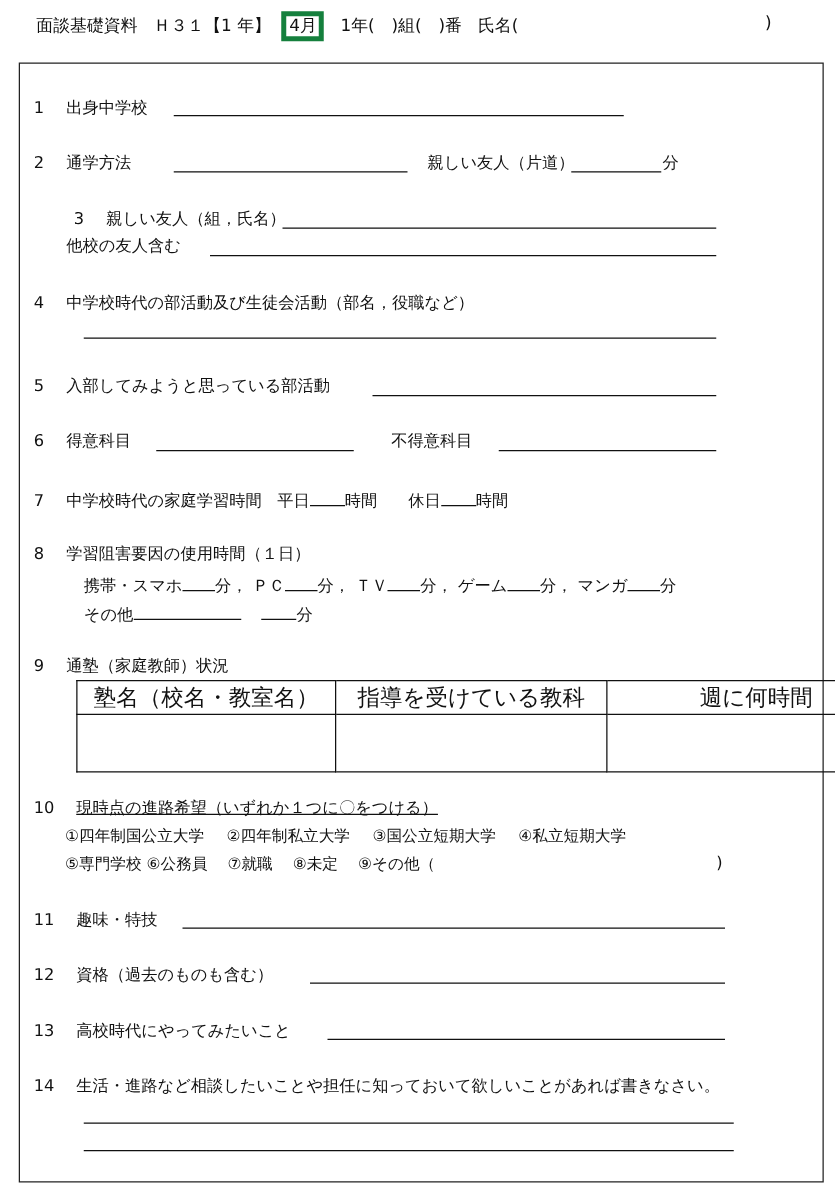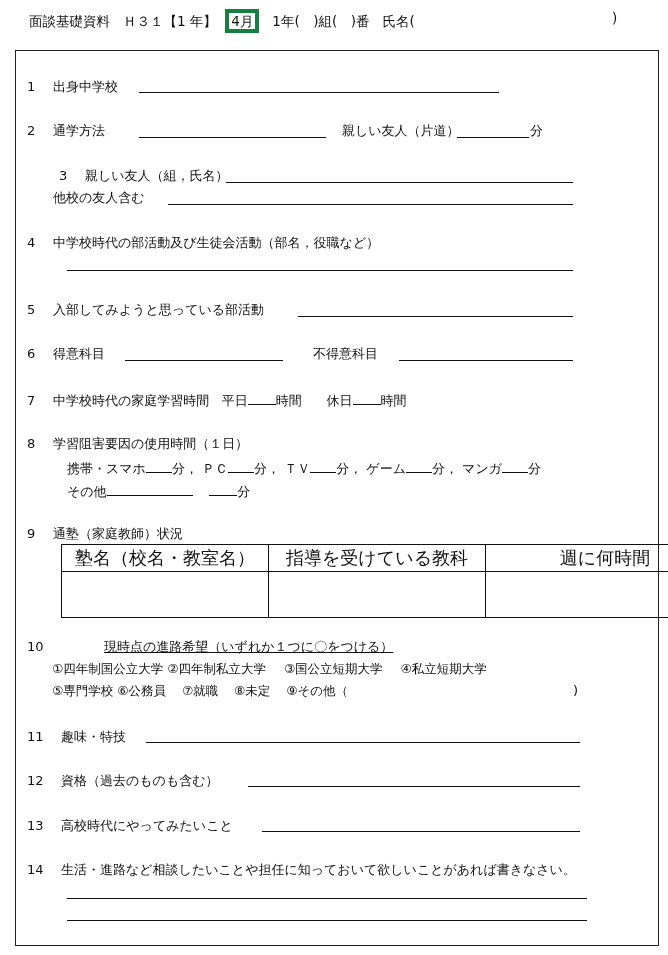--- a/index.html
+++ b/index.html
@@ -9,21 +9,21 @@
   .header span { display:inline-block; }
   .boxed { border:4px solid #15803d; padding:0 2px; line-height:16px; }
   .frame { position:absolute; left:15px; top:50px; width:644px; height:896px; border:1px solid #222; box-sizing:border-box; }
   .line { position:absolute; height:0; border-bottom:1px solid #111; }
   .blank { display:inline-block; border-bottom:1px solid #111; height:13px; vertical-align:baseline; }
   .num { display:inline-block; width:26px; }
   table.juku { position:absolute; left:61px; top:544px; width:664px; border-collapse:collapse; font-size:18px; }
   table.juku th, table.juku td { border:1px solid #111; text-align:center; font-weight:normal; }
   table.juku th { height:22px; }
   table.juku td { height:43px; }
-  .u { text-decoration:underline;margin-left:43px; }
+  .u { text-decoration:underline; }
 </style>
 </head>
 <body>
 
 <div class="header">
   <span>面談基礎資料</span>&nbsp;&nbsp;
   <span>Ｈ３１【1 年】</span>&nbsp;
   <span class="boxed">4月</span>&nbsp;&nbsp;
   <span>1年(　)組(　)番</span>&nbsp;&nbsp;
   <span>氏名(</span>
@@ -85,21 +85,21 @@
     <td></td>
     <td></td>
     <td></td>
   </tr>
 </tbody>
   </table>
 
 <div class="abs" style="left:27px;top:639px;"><span class="num" style="width:34px;">10</span><span class="u">現時点の進路希望（いずれか１つに〇をつける）</span></div>
 <div class="abs" style="left:52px;top:661px;font-size:12.5px;">
   <span>①四年制国公立大学</span>
-  <span style="">②四年制私立大学</span>
+  <span style="margin-left:14px;">②四年制私立大学</span>
   <span style="margin-left:14px;">③国公立短期大学</span>
   <span style="margin-left:14px;">④私立短期大学</span>
 </div>
 <div class="abs" style="left:52px;top:683px;font-size:12.5px;">
   <span>⑤専門学校</span>
   <span style="margin-left:0;">⑥公務員</span>
   <span style="margin-left:12px;text-align:center;">⑦就職</span>
   <span style="margin-left:12px;text-align:right;">⑧未定</span>
   <span style="margin-left:12px;">⑨その他（</span>
 </div>

